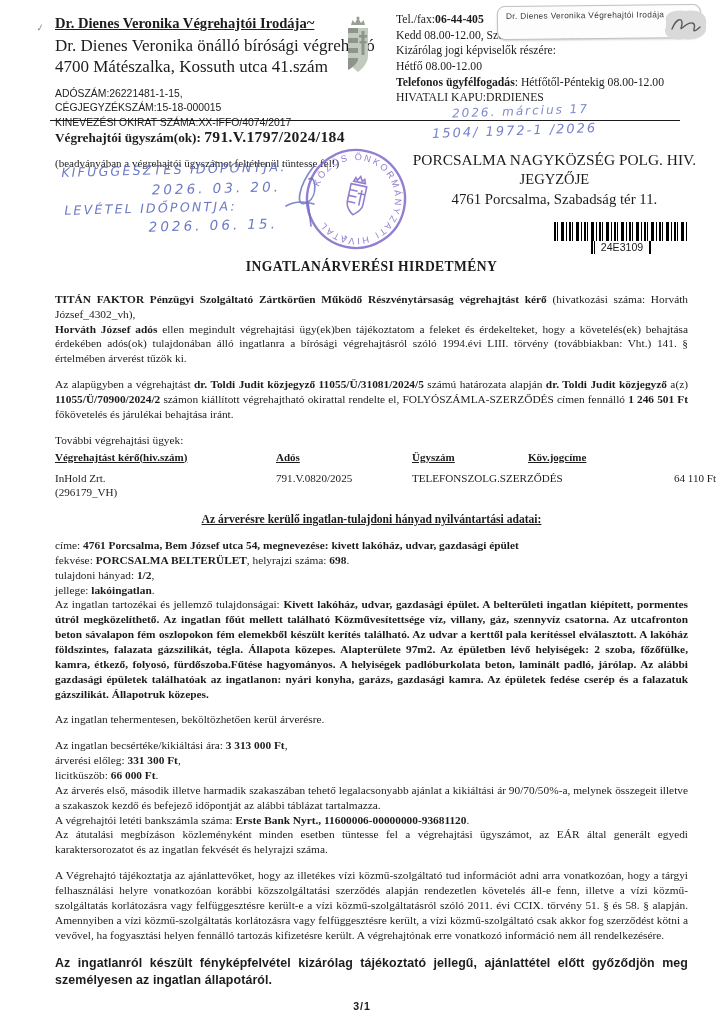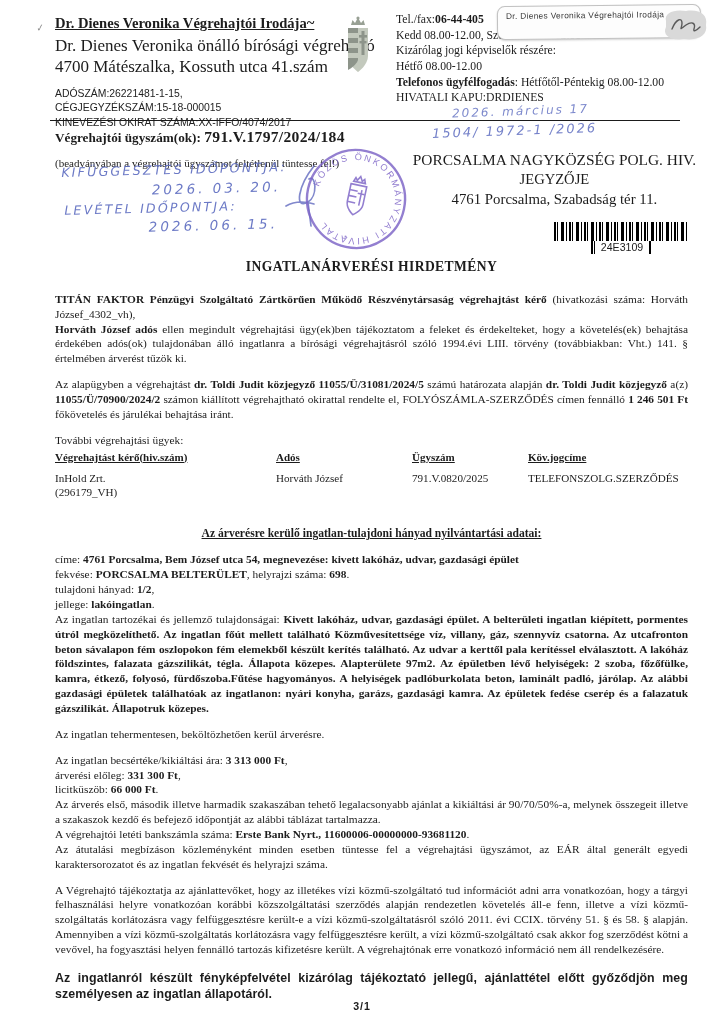--- a/index.html
+++ b/index.html
@@ -179,21 +179,20 @@
         <span class="th c2">Adós</span>
         <span class="th c3">Ügyszám</span>
         <span class="th c4">Köv.jogcíme</span>
         <span class="th c5">Tőke</span>
       </div>
       <div class="trow">
         <span class="td c1">
           <span>InHold Zrt.</span><br>
           <span>(296179_VH)</span>
         </span>
-        <span class="td c2">Horváth József</span>
         <span class="td c3">791.V.0820/2025</span>
         <span class="td c4">TELEFONSZOLG.SZERZŐDÉS</span>
         <span class="td c5">64 110 Ft</span>
       </div>
     </div>
 
     <div id="blocks-b">
         <div class="section-heading"><span>Az árverésre kerülő ingatlan-tulajdoni hányad nyilvántartási adatai:</span></div>
         <div class="prop-line"><span>címe: </span><span class="b">4761 Porcsalma, Bem József utca 54, megnevezése: kivett lakóház, udvar, gazdasági épület</span></div>
         <div class="prop-line"><span>fekvése: </span><span class="b">PORCSALMA BELTERÜLET</span><span>, helyrajzi száma: </span><span class="b">698</span><span>.</span></div>

